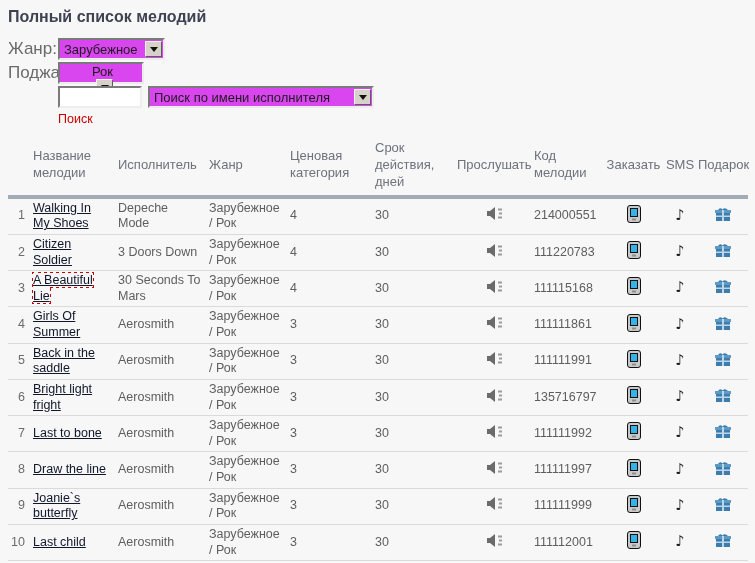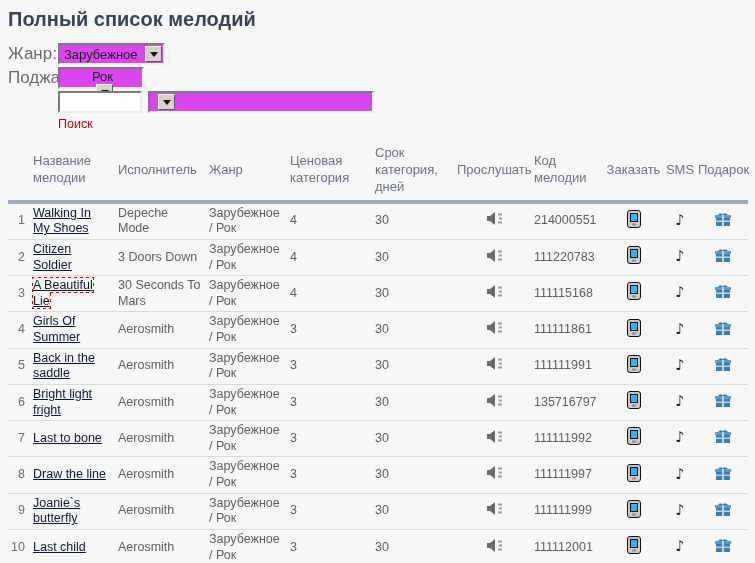--- a/index.html
+++ b/index.html
@@ -5,21 +5,21 @@
   * { margin:0; padding:0; box-sizing:border-box; }
   html,body { width:755px; height:563px; overflow:hidden; }
   body {
     background:#f7f7f7;
     font-family:"Liberation Sans","DejaVu Sans",sans-serif;
     color:#5e5e5e;
   }
   .container { padding:6px 8px 0 8px; }
 
   h1.page-title {
-    font-size:20px; font-weight:bold; color:#3d4350;
+    font-size:16px; font-weight:bold; color:#3d4350;
     margin:2px 0 12px 0; letter-spacing:0;
   }
 
   
   .filters { margin-bottom:14px; }
   .filter-row { display:flex; align-items:center; margin-bottom:2px; }
   .filter-label { width:50px; font-size:17px; color:#6b6b6b; flex:none; }
 
   .win-select {
     background:#d946ef; height:22px;
@@ -110,20 +110,21 @@
         <span>Рок</span>
         <span class="sel-btn">
             <span class="tri"></span>
           </span>
       </div>
     </div>
     <div class="filter-row">
       <span class="filter-label"></span>
       <input class="win-input" type="text" value="" style="">
       <div class="win-select sel-searchtype">
+        <span>Поиск по имени исполнителя</span>
         <span class="sel-btn">
             <span class="tri"></span>
           </span>
       </div>
     </div>
     <div class="search-link-row">
       <a class="red-link">Поиск</a>
     </div>
   </div>
 
@@ -141,21 +142,21 @@
         <col class="col-sms">
         <col class="col-gift">
     </colgroup>
     <thead>
       <tr>
         <th></th>
         <th>Название мелодии</th>
         <th>Исполнитель</th>
         <th>Жанр</th>
         <th>Ценовая категория</th>
-        <th>Срок категория, дней</th>
+        <th>Срок действия, дней</th>
         <th>Прослушать</th>
         <th>Код мелодии</th>
         <th class="c">Заказать</th>
         <th class="c">SMS</th>
         <th class="c">Подарок</th>
       </tr>
     </thead>
     <tbody>
         <tr>
       <td class="cell-num">1</td>

